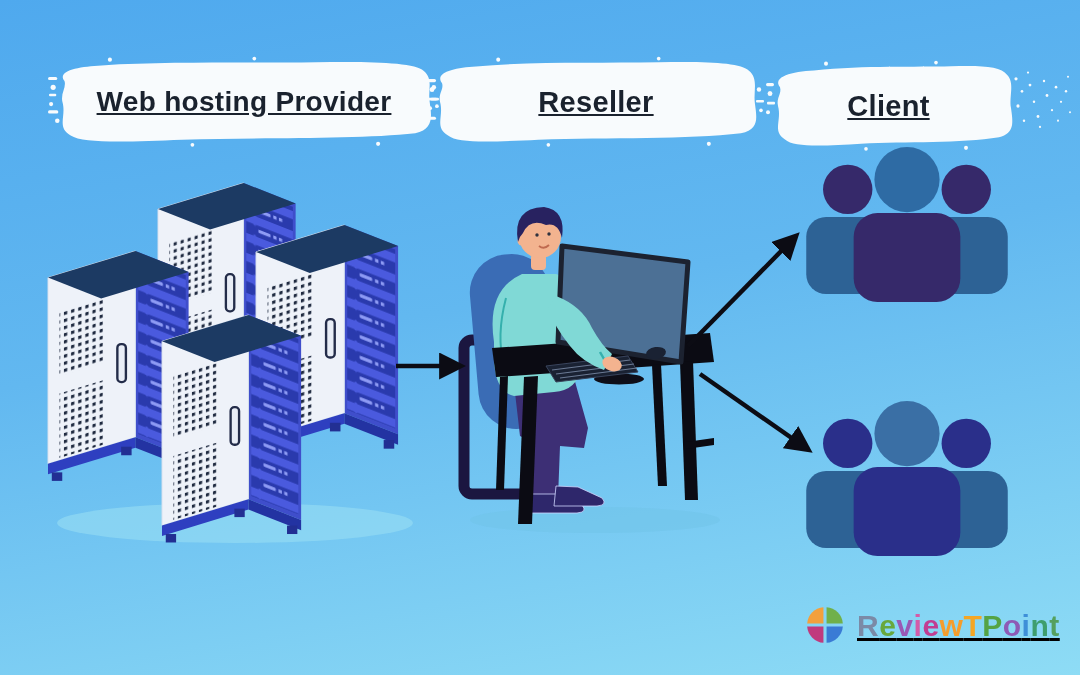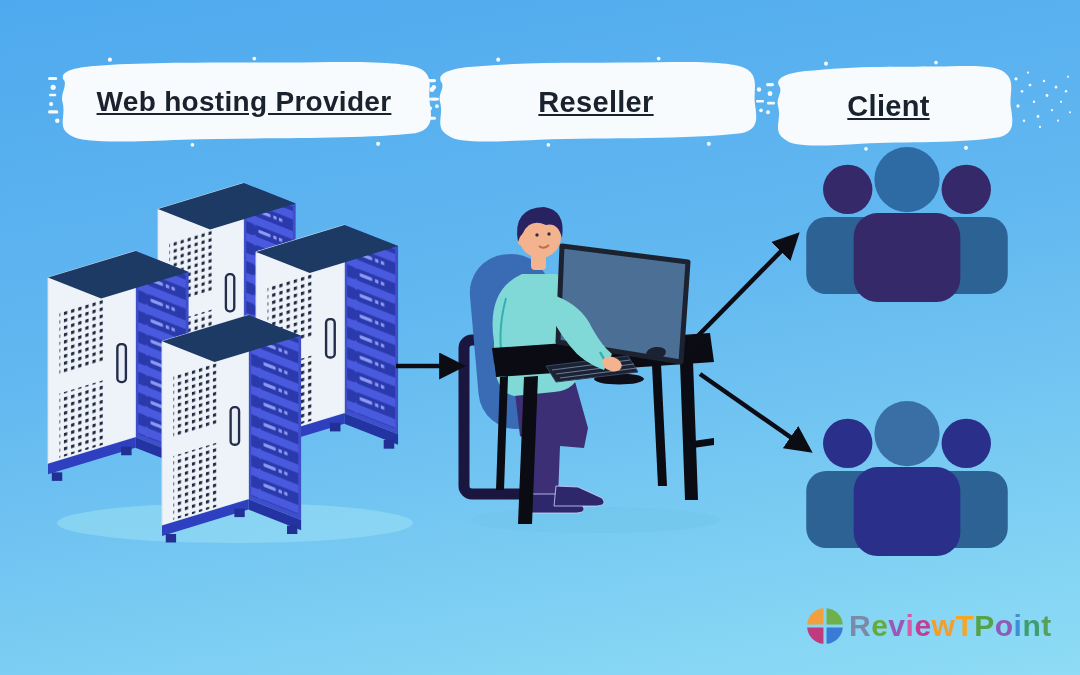--- a/index.html
+++ b/index.html
@@ -11,21 +11,21 @@
   .abs{position:absolute;}
   .brush-label{position:absolute;}
   .brush-label svg{position:absolute;inset:0;width:100%;height:100%;}
   .brush-label .lbl{
     position:absolute;inset:0;display:flex;align-items:center;justify-content:center;
     font-weight:700;color:#1a222e;letter-spacing:.3px;text-decoration:underline;
   }
   .lbl-provider{font-size:28px;}
   .lbl-reseller{font-size:29px;}
   .lbl-client{font-size:29px;width:245px !important;right:auto;}
-  .logo{position:absolute;left:804px;top:604px;display:flex;align-items:center;gap:3px;}
+  .logo{position:absolute;left:804px;top:604px;display:flex;align-items:flex-start;gap:11px;text-decoration:underline;}
   .logo-text{font-size:30px;font-weight:600;letter-spacing:.5px;line-height:44px;}
   svg{display:block;}
 </style>
 </head>
 <body>
 
 <div class="canvas">
 
   <div class="brush-label" style="left:48px;top:56px;width:392px;height:92px;">
     <svg viewBox="0 0 380 88" preserveAspectRatio="none">

